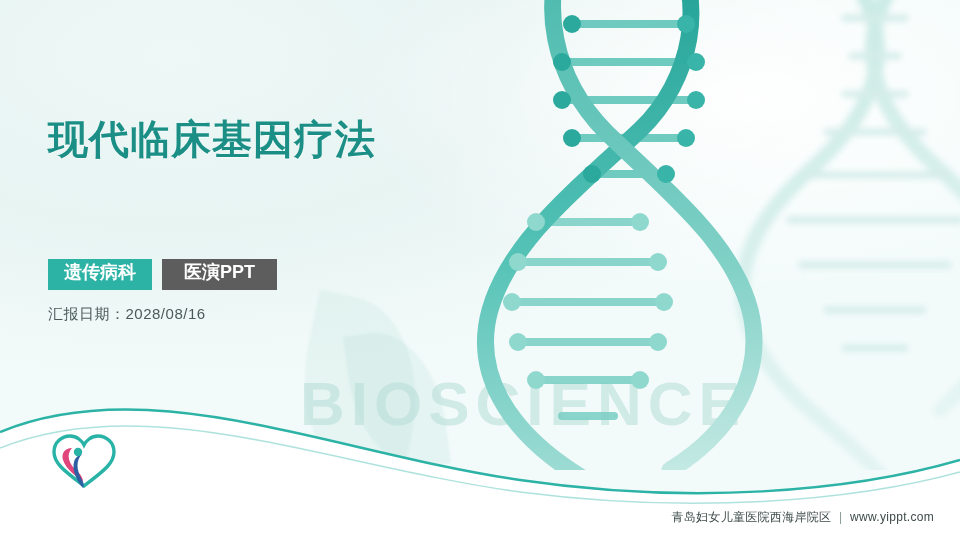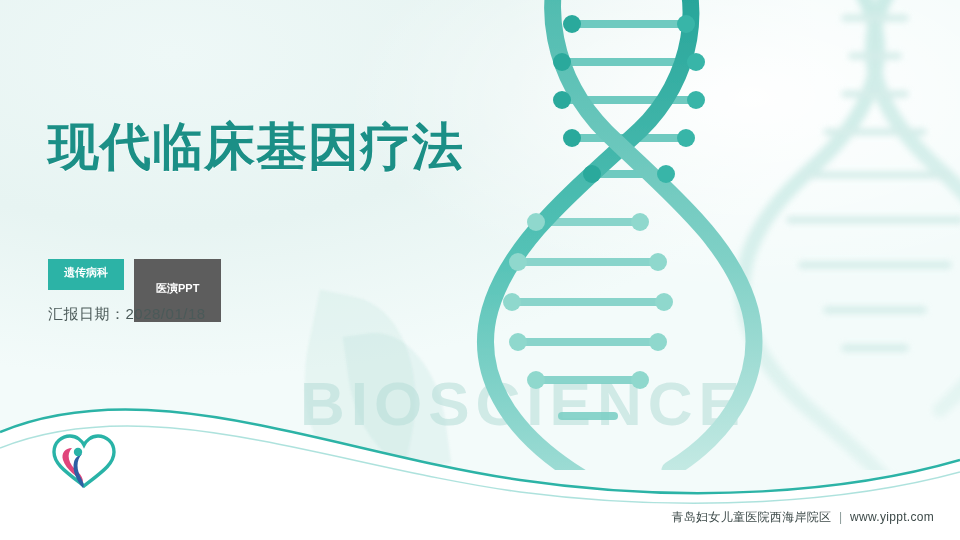--- a/index.html
+++ b/index.html
@@ -63,46 +63,46 @@
     overflow: hidden;
   }
   .dna-wrap svg { display: block; }
 
   
   .title {
     position: absolute;
     left: 48px;
     top: 112px;
     color: #1b8f86;
-    font-size: 51px;
+    font-size: 40px;
     font-weight: bold;
     line-height: 1.38;
     letter-spacing: 1px;
     text-shadow: 0 1px 0 rgba(255,255,255,0.6);
   }
   .title .line2 { display: block; }
 
   .tags {
     position: absolute;
     left: 48px;
     top: 259px;
     display: flex;
     gap: 10px;
   }
   .tag {
     height: 31px;
     line-height: 27px;
     padding: 0 16px;
-    font-size: 11px;
+    font-size: 18px;
     font-weight: bold;
     color: #ffffff;
     white-space: nowrap;
   }
   .tag.primary { background: #2cb3a6; }
-  .tag.dark { background: #5d5d5d; padding: 16px 22px; }
+  .tag.dark { background: #5d5d5d; padding: 0 22px; }
 
   .date {
     position: absolute;
     left: 48px;
     top: 305px;
     font-size: 15px;
     color: #4b5a59;
     letter-spacing: 0.5px;
   }
 
@@ -248,21 +248,21 @@
 
   <div class="title">
     <span>现代临床基因疗法</span>
   </div>
 
   <div class="tags">
     <div class="tag primary">遗传病科</div>
     <div class="tag dark">医演PPT</div>
   </div>
 
-  <div class="date">汇报日期：2028/01/18</div>
+  <div class="date">汇报日期：2028/08/16</div>
 
   <svg class="wave" viewBox="0 0 960 200" preserveAspectRatio="none" xmlns="http://www.w3.org/2000/svg">
     <path d="M0 92 C 150 30, 330 112, 520 140 C 690 165, 850 152, 960 120 L960 200 L0 200 Z" fill="#ffffff"></path>
     <path d="M0 92 C 150 30, 330 112, 520 140 C 690 165, 850 152, 960 120" fill="none" stroke="#2cb3a6" stroke-width="2.5"></path>
     <path d="M0 108 C 150 48, 330 126, 520 152 C 690 174, 850 162, 960 132" fill="none" stroke="#9adbd4" stroke-width="1.5" opacity="0.8"></path>
   </svg>
 
   <svg class="logo" viewBox="0 0 72 62" xmlns="http://www.w3.org/2000/svg">
     <path d="M36 56 C 18 42, 6 34, 6 22 C 6 12, 14 6, 22 6 C 29 6, 34 11, 36 15 C 38 11, 43 6, 50 6 C 58 6, 66 12, 66 22 C 66 34, 54 42, 36 56 Z" fill="none" stroke="#29b3a7" stroke-width="3.4"></path>
     <path d="M24 18 C 18 24, 20 34, 30 42 C 33 45, 35 48, 35 52 C 30 47, 18 40, 15 30 C 13 23, 17 18, 24 18 Z" fill="#e0457b"></path>

